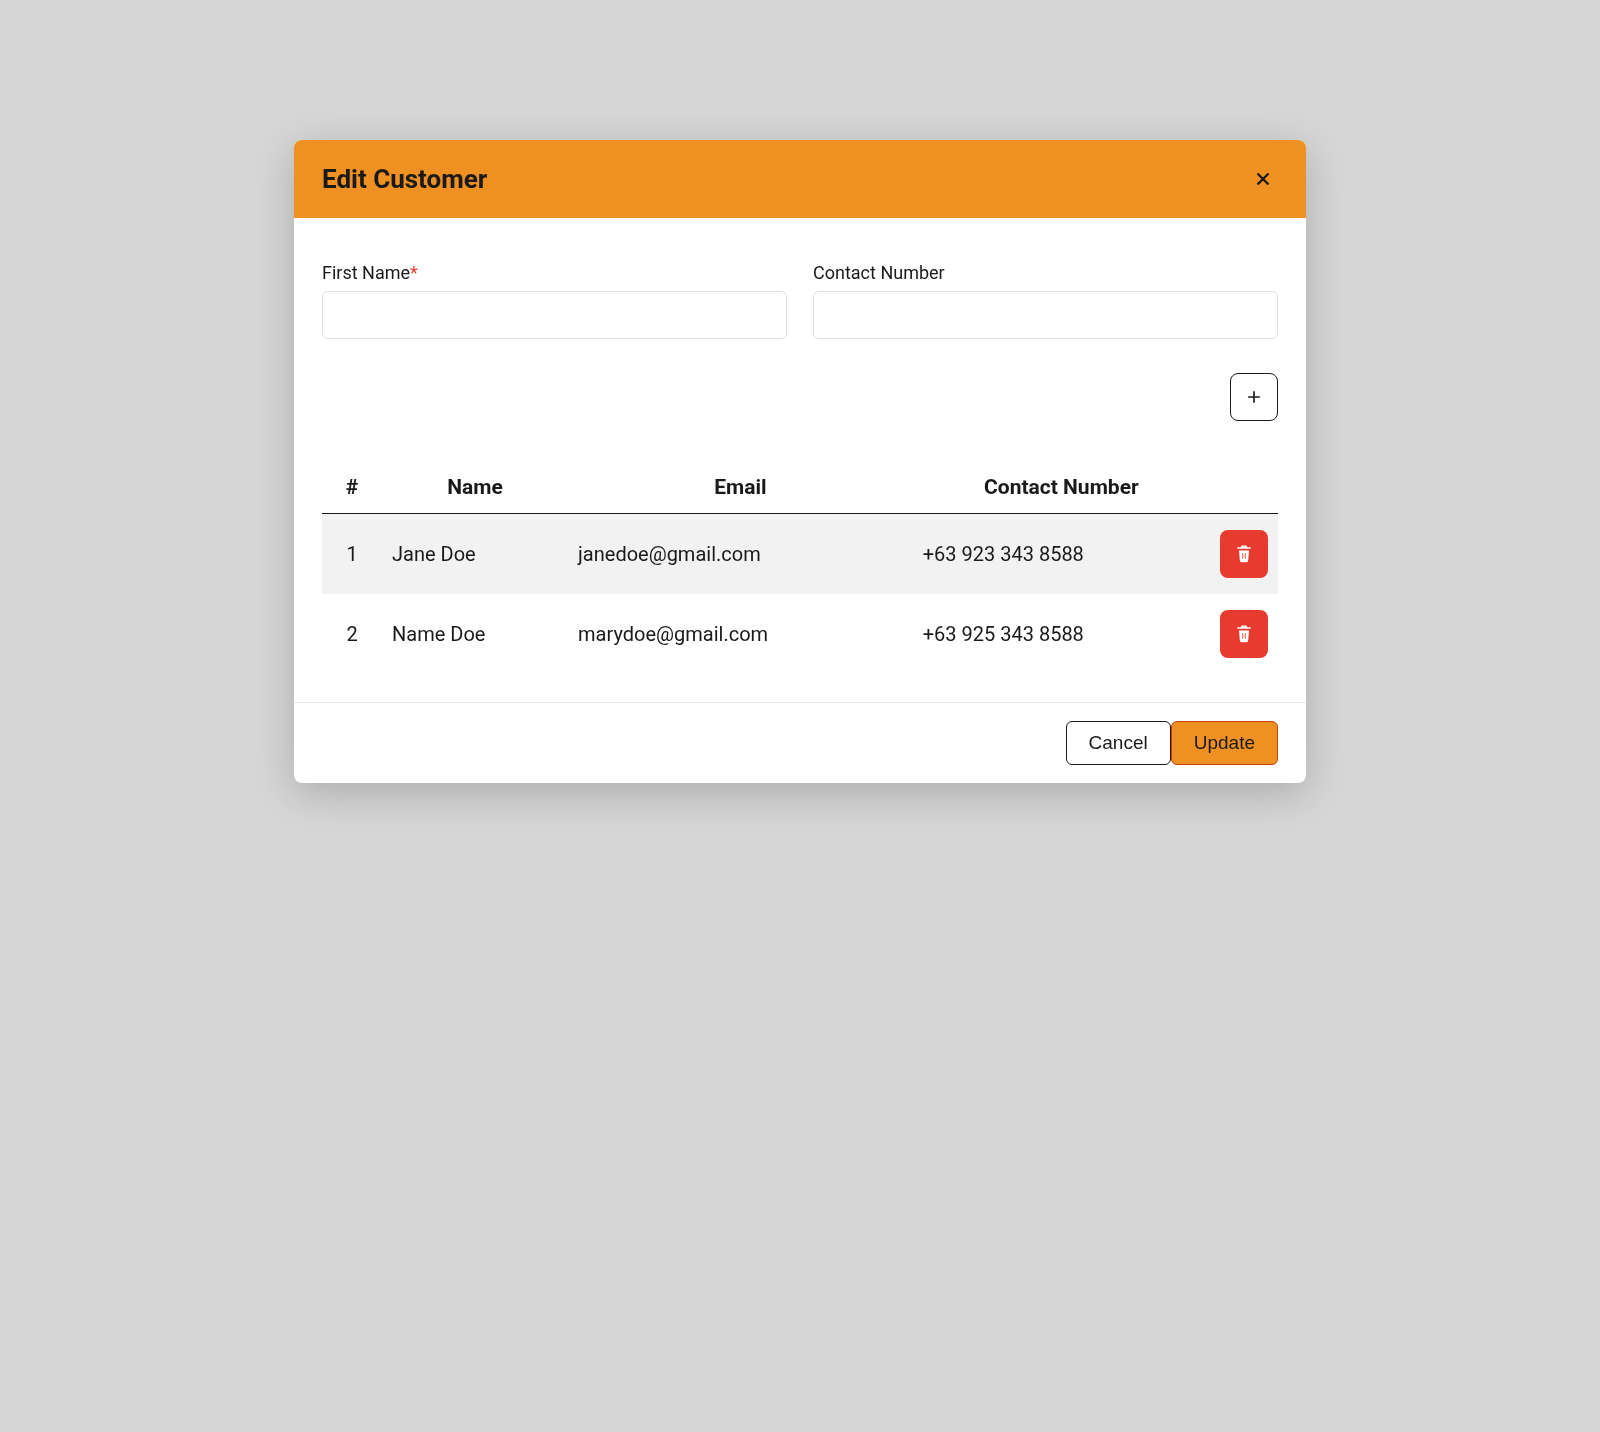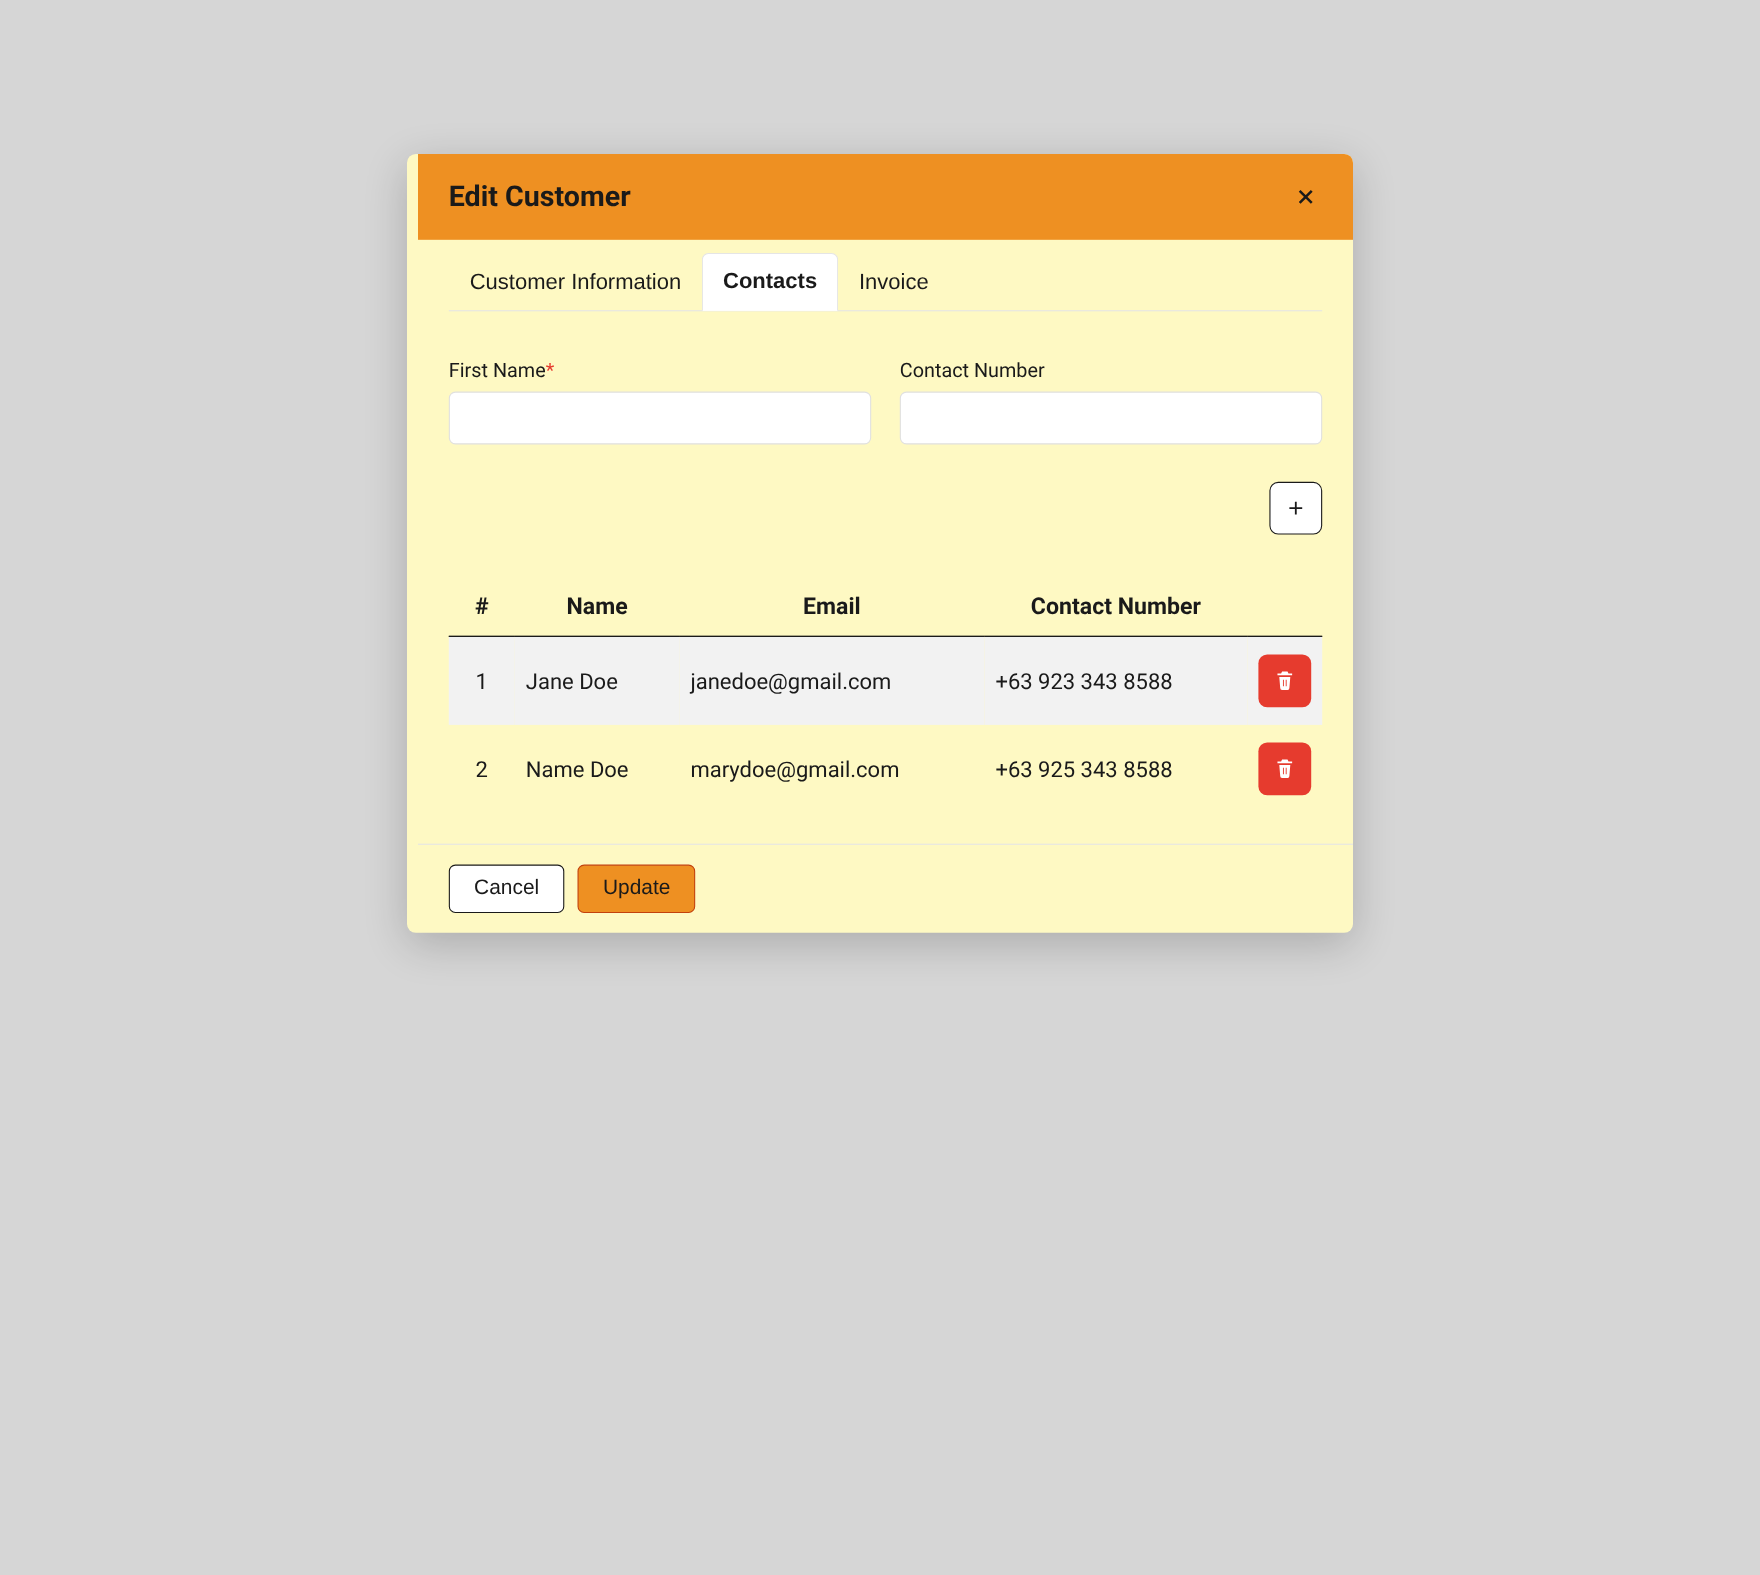--- a/index.html
+++ b/index.html
@@ -10,26 +10,25 @@
     body {
       font-family: -apple-system, BlinkMacSystemFont, 'Segoe UI', Roboto, sans-serif;
       background: #d6d6d6;
       display: flex;
       align-items: flex-start;
       justify-content: center;
       min-height: 100vh;
       padding: 140px 20px 40px;
     }
     .modal {
-      background: #fef9c3;
+      background: #ffffff;
       border-radius: 8px;
-      width: 860px;
+      width: 1012px;
       box-shadow: 0 10px 40px rgba(0,0,0,0.2);
       overflow: hidden;
-      padding-left: 10px;
     }
     .modal-header {
       background: #ee9022;
       padding: 24px 28px;
       display: flex;
       justify-content: space-between;
       align-items: center;
     }
     .modal-title {
       font-size: 26px;
@@ -165,21 +164,21 @@
     }
     .delete-btn svg {
       width: 20px;
       height: 20px;
       fill: #fff;
     }
     .modal-footer {
       border-top: 1px solid #e5e5e5;
       padding: 18px 28px;
       display: flex;
-      gap: 12px;
+      justify-content: flex-end;
     }
     .btn {
       padding: 10px 22px;
       font-size: 19px;
       border-radius: 6px;
       cursor: pointer;
       font-weight: 500;
     }
     .btn-secondary {
       background: #fff;
@@ -199,25 +198,20 @@
   <div class="modal-header">
     <h2 class="modal-title">Edit Customer</h2>
     <button class="close-btn">
       <svg viewBox="0 0 24 24" fill="none">
         <path d="M18 6L6 18M6 6l12 12"></path>
       </svg>
     </button>
   </div>
 
   <div class="modal-body">
-    <div class="tabs">
-      <button class="tab">Customer Information</button>
-      <button class="tab active">Contacts</button>
-      <button class="tab">Invoice</button>
-    </div>
 
     <div class="form-grid">
       <div class="form-field">
         <label><span>First Name</span><span class="required">*</span></label>
         <input type="text" value="" style="">
       </div>
       <div class="form-field">
         <label><span>Contact Number</span></label>
         <input type="text" value="" style="">
       </div>

